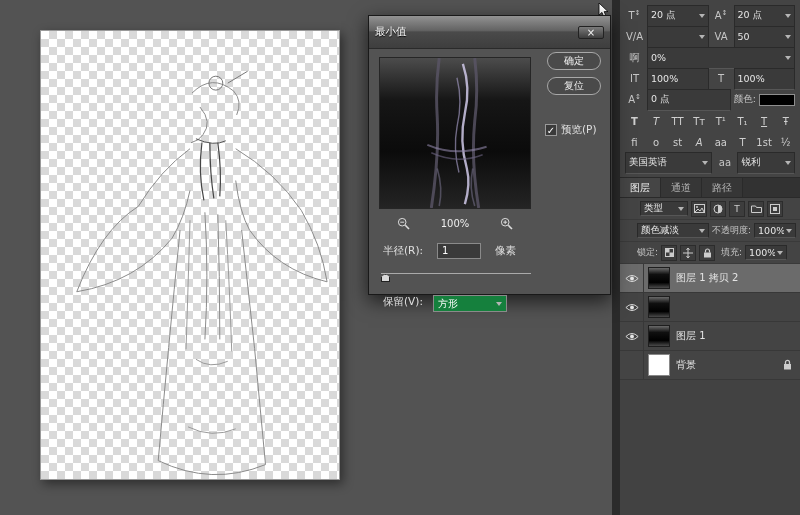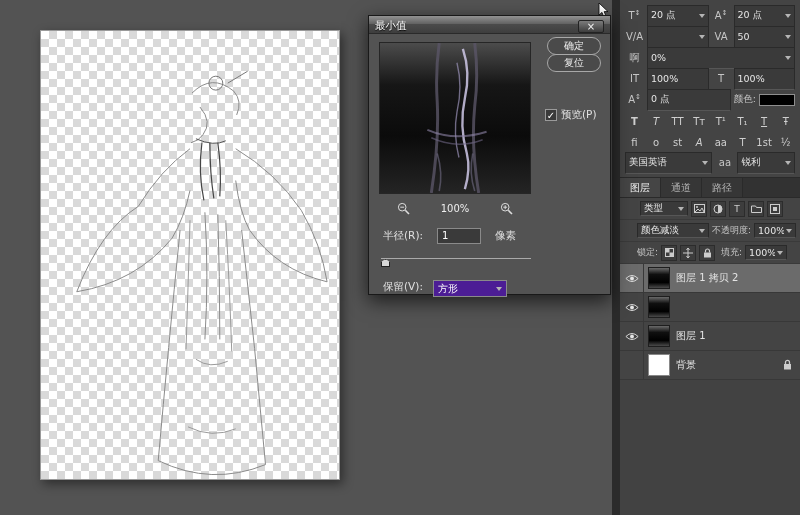--- a/index.html
+++ b/index.html
@@ -50,22 +50,22 @@
   .thumb{width:22px;height:22px;margin:0 6px 0 4px;flex:none;border:1px solid #1e1e1e}
   .thumb.dark{background:linear-gradient(180deg,#6a6a6a 0%,#101010 32%,#000 72%,#4a4a4a 100%)}
   .thumb.white{background:#fff;border-color:#888}
   .lname{flex:1;font-size:10px;color:#e4e4e4;white-space:nowrap;overflow:hidden}
   .lockpad{margin-right:8px;flex:none}
   .panel-rest{height:140px;background:#424242}
 
   
   .dialog{position:absolute;left:368px;top:15px;width:243px;height:280px;background:#535353;
     border:1px solid #191919;box-shadow:0 6px 18px rgba(0,0,0,.65)}
-  .dtitle{height:18px;background:linear-gradient(#929292,#636363 45%,#4a4a4a 50%,#3e3e3e);
-    display:flex;align-items:flex-end;padding:0 6px;border-bottom:1px solid #2a2a2a}
+  .dtitle{height:33px;background:linear-gradient(#929292,#636363 45%,#4a4a4a 50%,#3e3e3e);
+    display:flex;align-items:center;padding:0 6px;border-bottom:1px solid #2a2a2a}
   .dtitle b{font-weight:normal;font-size:10.5px;color:#fff;text-shadow:0 1px 1px #000;flex:1}
   .dclose{width:26px;height:13px;background:linear-gradient(#7b7b7b,#3d3d3d);border:1px solid #222;
     border-radius:2px;color:#f2f2f2;font-size:10px;line-height:11px;text-align:center}
   .dbody{position:relative;height:260px}
   .dpreview{position:absolute;left:10px;top:8px;width:152px;height:152px;border:1px solid #262626;
     background:linear-gradient(180deg,#4c4c4c 0%,#161616 28%,#0b0b0b 62%,#242424 100%);overflow:hidden}
   .dbtn{position:absolute;left:178px;width:54px;height:18px;background:#4a4a4a;color:#f0f0f0;
     border:1px solid #a8a8a8;border-radius:9px;font-size:10px;text-align:center;line-height:16px}
   .dcheck{position:absolute;left:176px;top:74px;display:flex;align-items:center;gap:4px}
   .cbox{width:12px;height:12px;background:#3a3a3a;border:1px solid #9a9a9a;color:#fff;
@@ -74,21 +74,21 @@
     justify-content:space-between;padding:0 18px}
   .zoomrow b{font-weight:normal;font-size:10px;color:#eee}
   .radrow{position:absolute;left:14px;top:194px;display:flex;align-items:center;gap:14px;font-size:10.5px}
   .rinput{width:44px;height:16px;background:#3a3a3a;border:1px solid #8a8a8a;color:#fff;
     font-size:10px;padding:0 4px;line-height:14px}
   .slider{position:absolute;left:12px;top:224px;width:150px;height:10px}
   .strack{position:absolute;left:0;right:0;top:0;height:1px;background:#aaa}
   .shandle{position:absolute;left:0;top:1px;width:9px;height:8px;background:#d8d8d8;border:1px solid #222;
     clip-path:polygon(50% 0,100% 38%,100% 100%,0 100%,0 38%)}
   .presrow{position:absolute;left:14px;top:246px;display:flex;align-items:flex-start;gap:10px;font-size:10.5px}
-  .dselect{width:74px;height:17px;background:#4c1d95;border:1px solid #8a8a8a;color:#fff;display:flex;
+  .dselect{width:74px;height:17px;background:#15803d;border:1px solid #8a8a8a;color:#fff;display:flex;
     align-items:center;justify-content:space-between;padding:0 4px;font-size:10px}
 </style>
 </head>
 <body>
 
 <div class="app">
 
   <div class="canvas-area">
     <div class="document">
       <svg class="sketch" viewBox="0 0 300 450" fill="none" stroke="#8a8a8a" stroke-width="1">
@@ -338,21 +338,21 @@
           <path d="M96,0 Q100,34 96,64 Q92,104 100,152" stroke="#5a5566" stroke-width="3" fill="none" opacity="0.8"></path>
           <path d="M84,6 Q92,30 86,56 Q80,84 88,112 Q92,128 86,148" stroke="#cfc8e8" stroke-width="2.4" fill="none" opacity="0.85"></path>
           <path d="M78,20 Q84,44 78,70 Q74,92 80,116" stroke="#9a92b8" stroke-width="1.4" fill="none" opacity="0.7"></path>
           <path d="M48,88 Q76,100 108,90" stroke="#8f86a8" stroke-width="2" fill="none" opacity="0.6"></path>
           <path d="M52,96 Q78,108 104,98" stroke="#6e6684" stroke-width="1.5" fill="none" opacity="0.6"></path>
           <path d="M58,112 Q64,132 60,150 M94,112 Q90,132 96,150" stroke="#7a7490" stroke-width="1.6" fill="none" opacity="0.55"></path>
         </svg>
       </div>
 
       <span class="dbtn" style="top:3px">确定</span>
-      <span class="dbtn" style="top:20px">复位</span>
+      <span class="dbtn" style="top:28px">复位</span>
 
       <span class="dcheck">
         <span class="cbox"><span>✓</span></span>
         <span style="font-size:10.5px">预览(P)</span>
       </span>
 
       <div class="zoomrow">
         <svg width="13" height="13" viewBox="0 0 13 13">
             <circle cx="5.2" cy="5.2" r="3.8" fill="none" stroke="#ddd"></circle>
             <line x1="3.3" y1="5.2" x2="7.1" y2="5.2" stroke="#ddd"></line>

